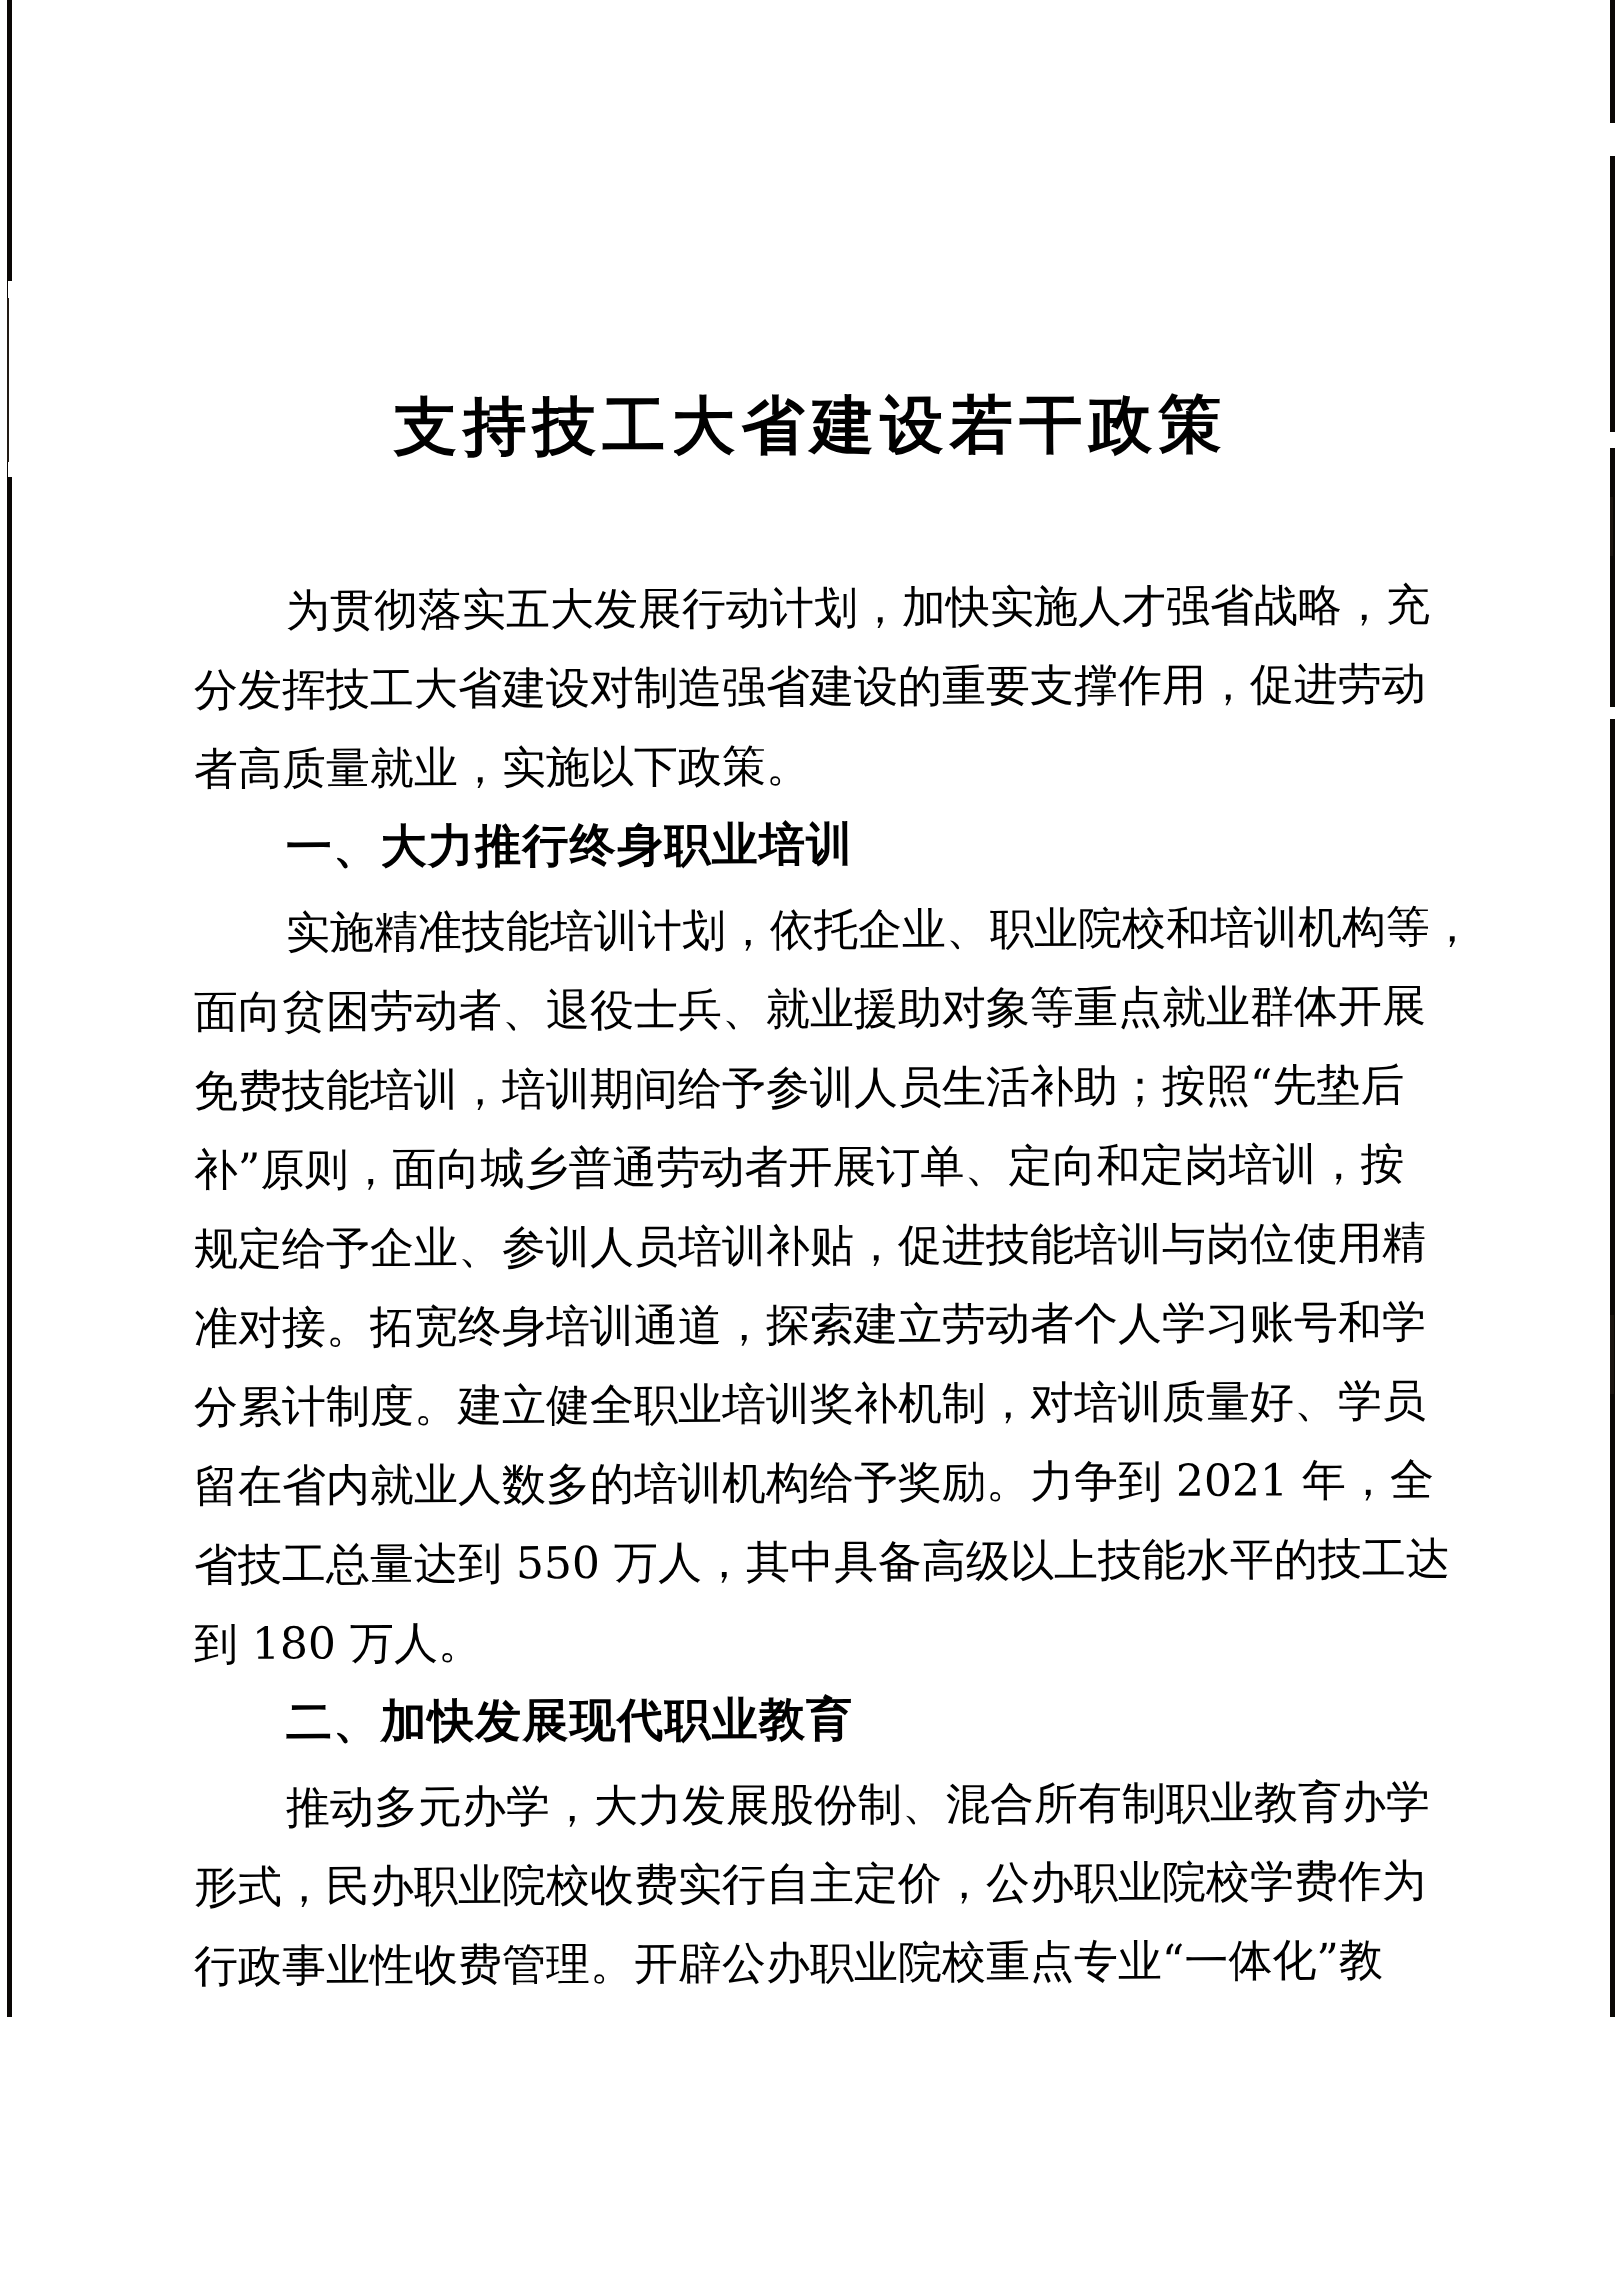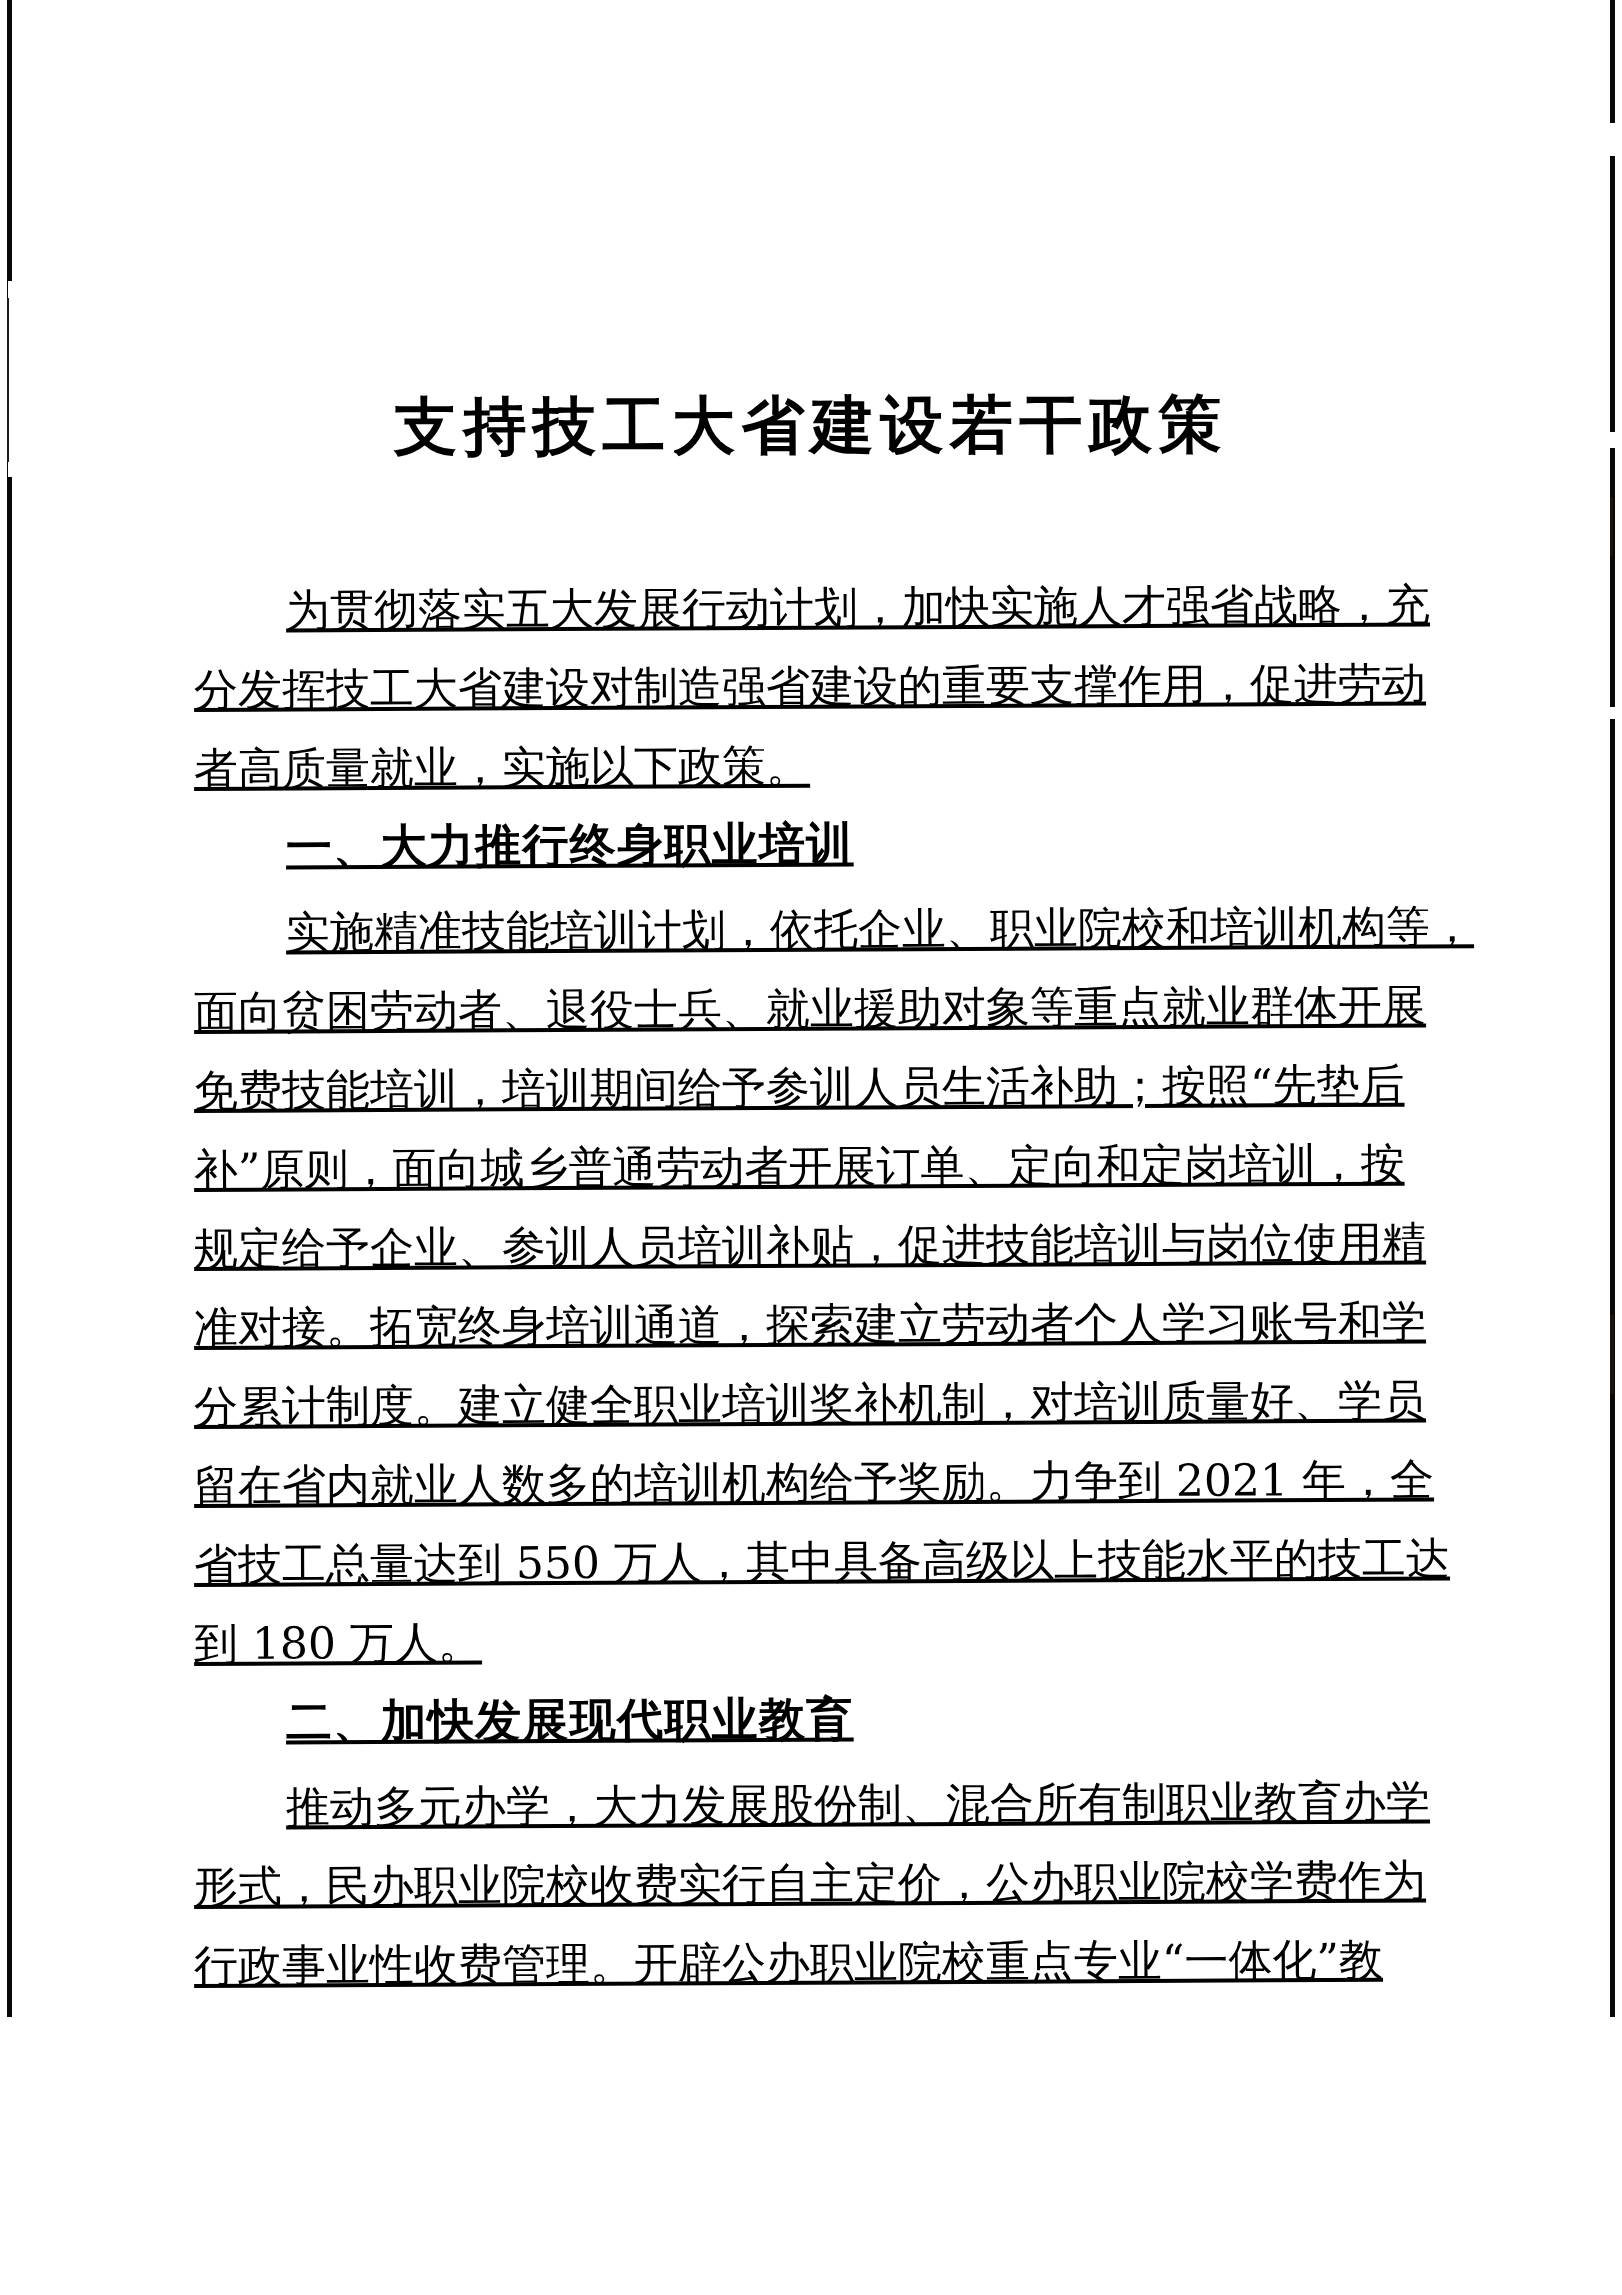--- a/index.html
+++ b/index.html
@@ -101,21 +101,20 @@
     line-height: 1.12;
     font-family: "DejaVu Serif", "Liberation Serif", serif;
     transform: rotate(-0.22deg);
   }
 
   .body-block {
     position: absolute;
     left: 194px;
     top: 571px;
     width: 1217px;
-    text-decoration: underline;
   }
 
   .para-line {
     font-size: 44px;
     line-height: 79px;
     letter-spacing: 0px;
     white-space: nowrap;
     font-family: "DejaVu Serif", "Liberation Serif", serif;
     height: 79px;
   }

